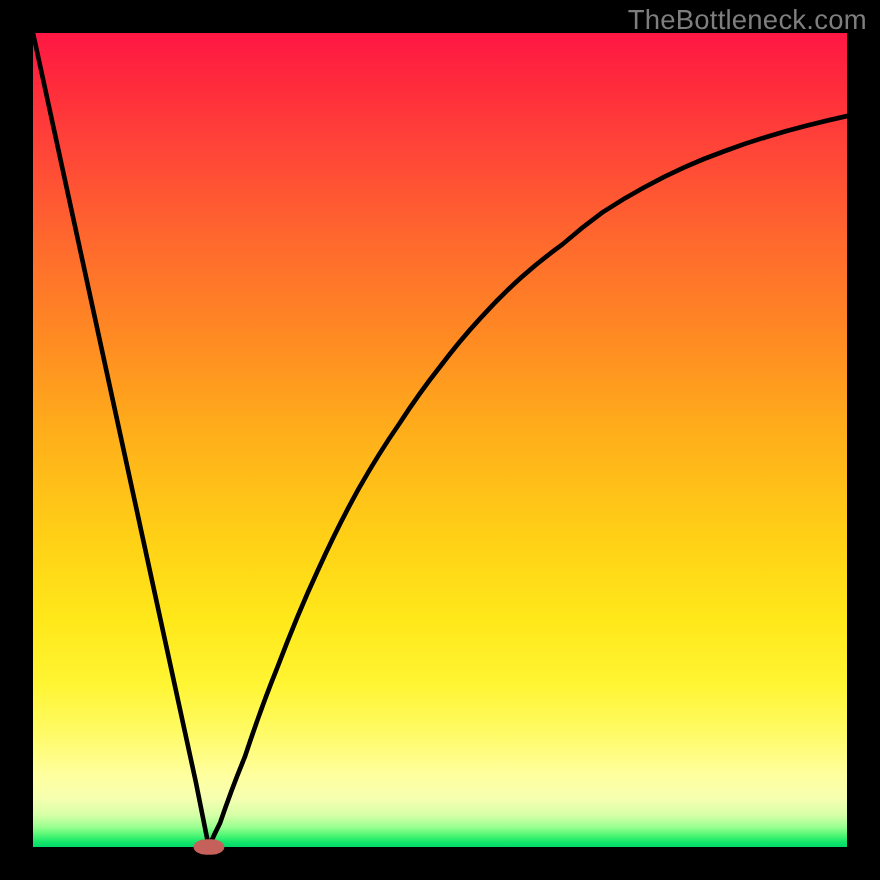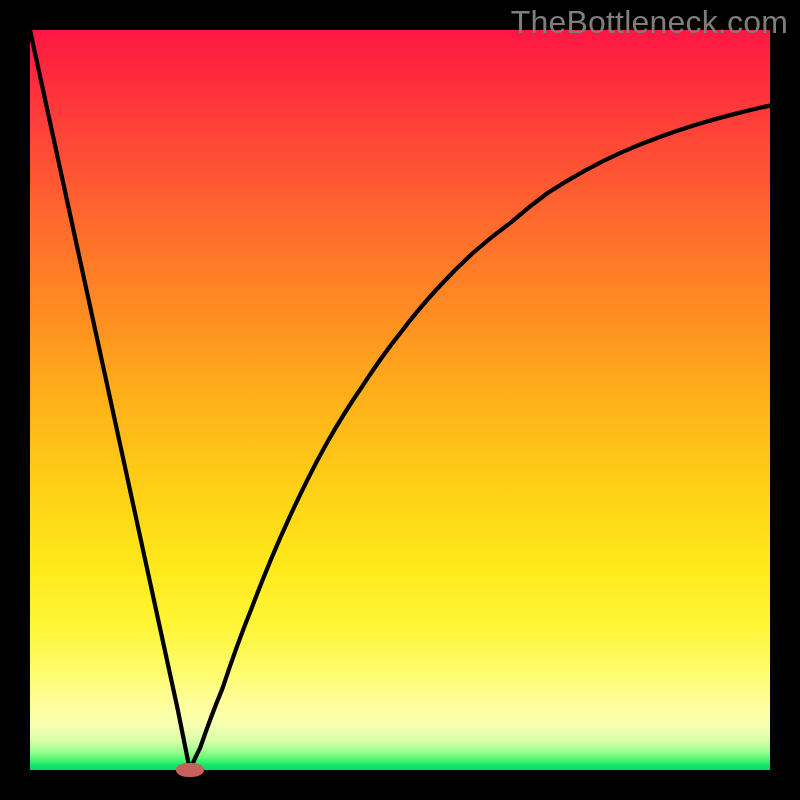--- a/index.html
+++ b/index.html
@@ -54,21 +54,21 @@
     position: absolute;
     border-radius: 50% / 60%;
     background: #c6605a;
     transform: translate(-50%, -50%);
   }
   .watermark {
     position: absolute;
     top: 4px;
     right: 12px;
     color: #7e7e7e;
-    font-size: 32px;
+    font-size: 25px;
     font-weight: 500;
     letter-spacing: 0.2px;
     user-select: none;
   }
 </style>
 </head>
 <body>
 
 <div class="frame">
 

